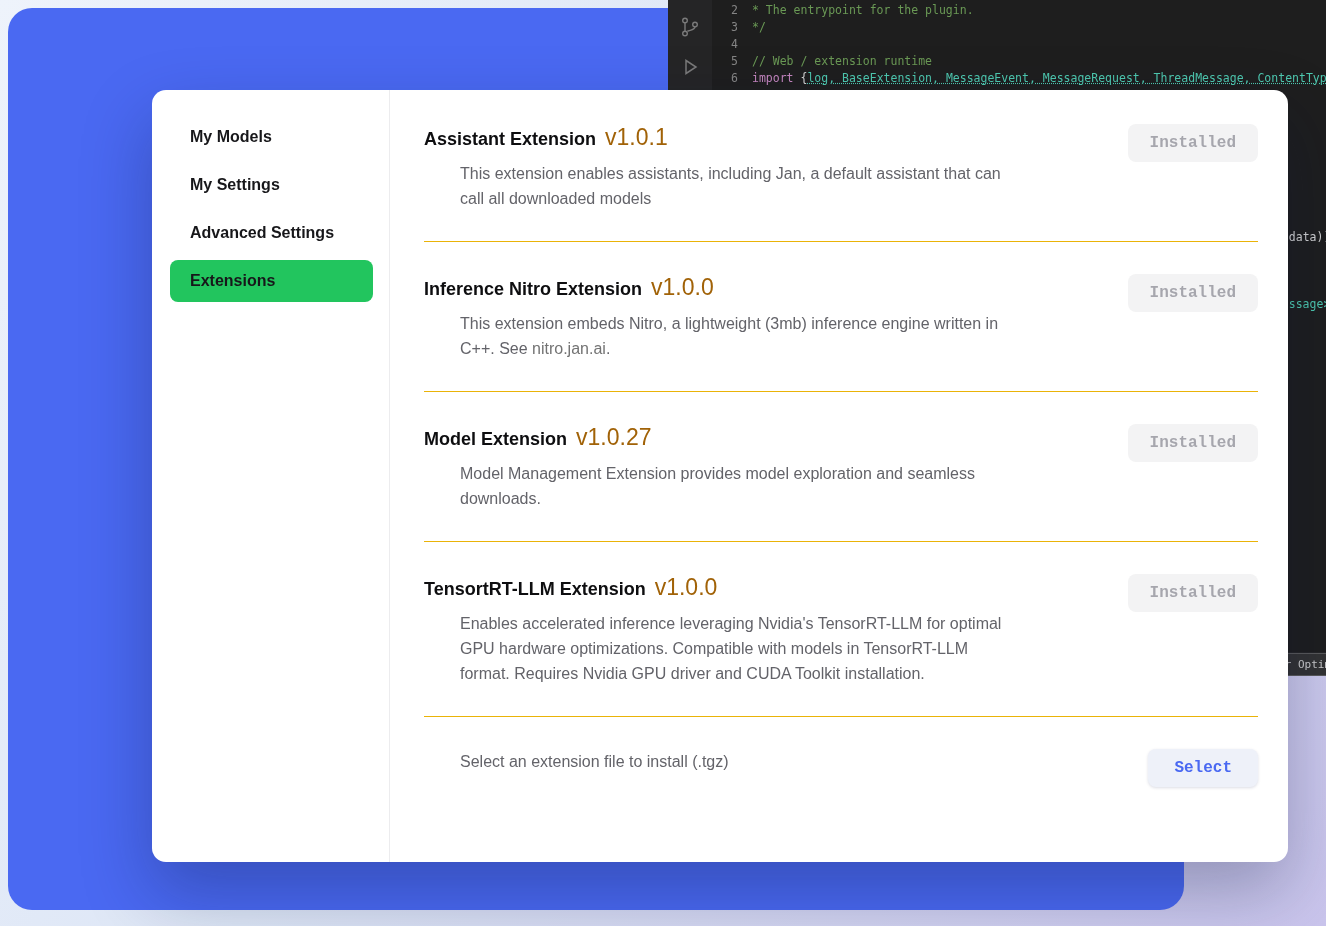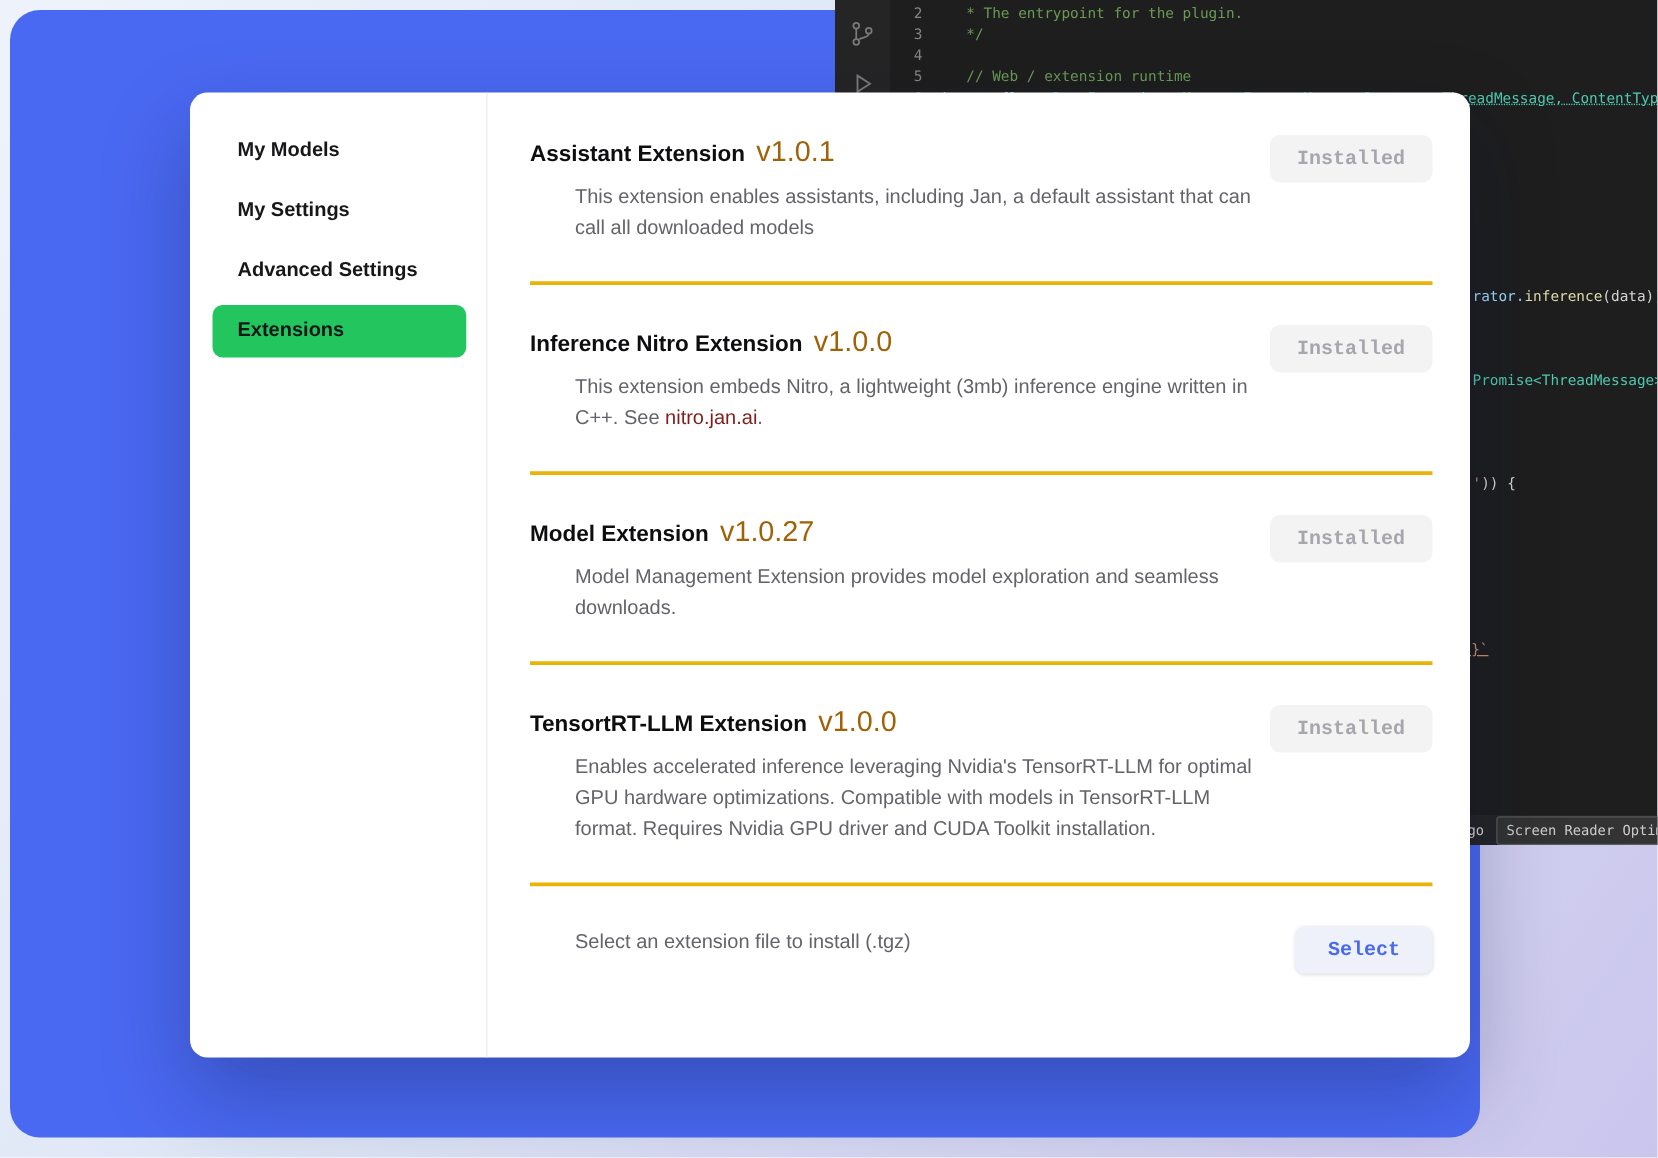--- a/index.html
+++ b/index.html
@@ -39,21 +39,21 @@
     display: flex; flex-direction: column; align-items: center;
     padding-top: 16px; gap: 18px;
   }
   .activity-bar svg { display: block; }
   .code-area { position: absolute; left: 44px; top: 2px; right: 0; }
   .code-line { display: flex; white-space: pre; }
   .gutter {
     width: 26px; text-align: right; color: #858585; flex-shrink: 0;
     margin-right: 14px;
   }
-  .tok-comment { color: #6a9955; margin-left: 21px; }
+  .tok-comment { color: #6a9955; }
   .tok-keyword { color: #c586c0; }
   .tok-type { color: #4ec9b0; }
   .tok-type-u { color: #4ec9b0; text-decoration: underline; text-decoration-style: dotted; }
   .tok-plain { color: #d4d4d4; }
   .tok-var { color: #9cdcfe; }
   .tok-method { color: #dcdcaa; }
   .tok-string { color: #ce9178; }
   .frag { position: absolute; white-space: pre; }
   .editor-statusbar {
     position: absolute; left: 0; right: 0; bottom: 0; height: 24px;
@@ -67,22 +67,22 @@
     background: #333333;
     color: #cccccc;
     padding: 2px 7px;
     border-radius: 3px;
     white-space: nowrap;
   }
 
   
   .modal {
     position: absolute;
-    left: 152px; top: 74px;
-    width: 1024px; height: 772px;
+    left: 152px; top: 90px;
+    width: 1136px; height: 772px;
     background: #ffffff;
     border-radius: 14px;
     z-index: 3;
     box-shadow: 0 30px 70px rgba(10, 20, 60, 0.30);
     display: flex;
     overflow: hidden;
   }
   .sidebar {
     width: 238px;
     border-right: 1px solid #ececee;
@@ -104,41 +104,41 @@
   .content {
     flex: 1;
     padding: 2px 30px 0 34px;
     overflow: hidden;
   }
   .ext-section {
     display: flex;
     align-items: flex-start;
     padding: 32px 0 30px 0;
   }
-  .ext-section + .ext-section { border-top: 3px solid #eab308; }
+  .ext-section + .ext-section { border-top: 1px solid #eab308; }
   .ext-text { flex: 1; max-width: 578px; }
   .ext-title {
     font-size: 18px;
     font-weight: 700;
     color: #0e0e10;
     margin-bottom: 10px;
   }
   .ext-version {
     font-weight: 400;
     color: #a16207;
     margin-left: 9px;
     font-size: 23px;
   }
   .ext-desc {
     font-size: 16px;
     line-height: 25px;
     color: #636369;
     margin-left: 36px;
   }
-  .ext-desc a.link { color: #7f1d1d; text-decoration: none; cursor: pointer; }
+  .ext-desc a.link { color: #737373; text-decoration: none; cursor: pointer; }
   .btn {
     margin-left: auto;
     flex-shrink: 0;
     border: none;
     border-radius: 8px;
     font-family: Liberation Mono, monospace;
     font-size: 16px;
     font-weight: 600;
     padding: 10px 22px;
     cursor: default;

